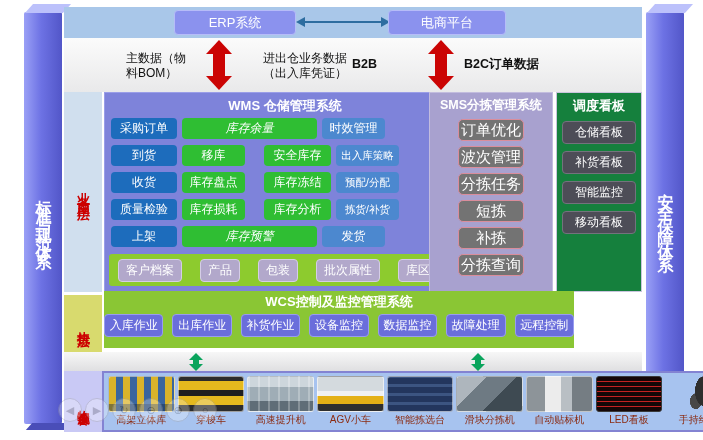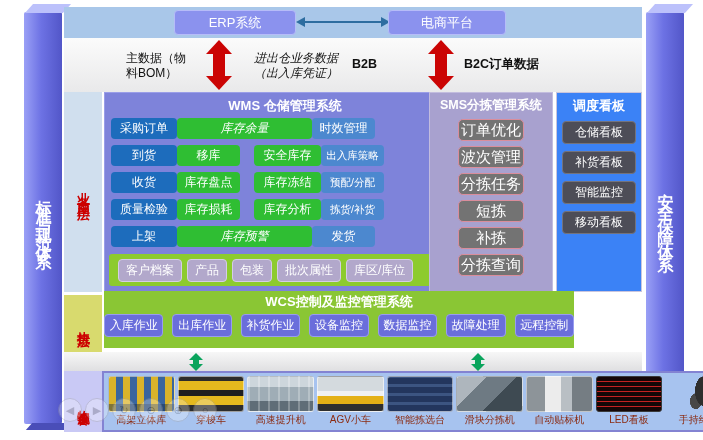--- a/index.html
+++ b/index.html
@@ -31,21 +31,21 @@
   .h-arrow::before{content:"";position:absolute;left:-8px;top:-4px;border-top:5px solid transparent;
         border-bottom:5px solid transparent;border-right:9px solid #2e6da0;}
   .h-arrow::after{content:"";position:absolute;right:-8px;top:-4px;border-top:5px solid transparent;
         border-bottom:5px solid transparent;border-left:9px solid #2e6da0;}
 
   
   .flow-area{position:absolute;left:64px;top:38px;width:578px;height:54px;
         background:linear-gradient(180deg,#fbfbfb,#e9e9ea);}
   .flow-label{position:absolute;font-size:12px;color:#101010;line-height:15px;}
   .lab-master{left:62px;top:13px;text-align:left;}
-  .lab-wh{left:190px;top:13px;font-style:italic;}
+  .lab-wh{left:199px;top:13px;}
   .lab-b2b{left:288px;top:19px;font-weight:bold;font-size:12.5px;}
   .lab-b2c{left:400px;top:19px;font-weight:bold;font-size:12.5px;}
   .red-arrow{position:absolute;top:2px;width:26px;}
   .ra1{left:142px;} .ra2{left:364px;}
   .red-arrow .tri-u{width:0;height:0;margin:0 auto;border-left:13px solid transparent;
         border-right:13px solid transparent;border-bottom:14px solid #cb0404;}
   .red-arrow .shaft{width:12px;height:22px;background:#cb0404;margin:0 auto;}
   .red-arrow .tri-d{width:0;height:0;margin:0 auto;border-left:13px solid transparent;
         border-right:13px solid transparent;border-top:14px solid #cb0404;}
 
@@ -57,46 +57,46 @@
   .ll-exec{top:295px;height:57px;background:#d8da6e;}
   .ll-exec span{letter-spacing:2px;}
   .ll-equip{top:371px;height:61px;background:#c9c9f5;}
   .ll-equip span{letter-spacing:1px;font-size:12.5px;}
 
   
   .wms{position:absolute;left:104px;top:92px;width:362px;height:200px;background:#7e83da;
         border:1px solid #9a9ee8;box-sizing:border-box;}
   .panel-title{color:#fff;font-weight:bold;font-size:13px;text-align:center;padding-top:4px;height:18px;}
   .wms-grid{position:relative;margin:3px 6px 0 6px;}
-  .wrow{display:flex;margin-bottom:6px;align-items:center;}
+  .wrow{display:flex;gap:5px;margin-bottom:6px;align-items:center;}
   .cell{height:21px;border-radius:4px;color:#fff;font-size:12px;
         display:flex;align-items:center;justify-content:center;white-space:nowrap;}
   .c-b1{background:#1d6cbc;}
   .c-g{background:#2fbe33;}
   .c-b2{background:#4c88cf;}
   .sm{font-size:10.5px;}
   .w-c1{width:66px;}.w-c2{width:63px;}.w-c3{width:67px;margin-left:14px;}.w-c4{width:63px;}.w-wide{width:135px;font-style:italic;}
   .stat-box{position:absolute;right:0px;top:0px;width:26px;height:129px;background:#7a68c8;
         border-radius:6px;display:flex;align-items:center;justify-content:center;}
   .stat-box span{writing-mode:vertical-rl;text-orientation:upright;color:#fff;font-size:12px;letter-spacing:2px;}
   .base-strip{position:absolute;left:4px;right:4px;bottom:5px;height:32px;background:#8dcb2e;
-        border-radius:3px;display:flex;align-items:center;gap:5px;padding:0 9px;box-sizing:border-box;}
+        border-radius:3px;display:flex;align-items:center;gap:18px;padding:0 9px;box-sizing:border-box;}
   .base-box{height:21px;background:#b2a8cb;border:1px solid #d5cde6;border-radius:4px;color:#fff;
         font-size:12px;padding:0 7px;display:flex;align-items:center;white-space:nowrap;}
 
   
   .sms{position:absolute;left:429px;top:92px;width:124px;height:200px;background:#a8a1cf;
         border:1px solid #c2bcde;box-sizing:border-box;}
   .sms .panel-title{font-size:12.5px;}
   .sms-items{display:flex;flex-direction:column;align-items:center;gap:5px;margin-top:4px;}
   .sms-box{width:66px;height:22px;background:#737373;border:1px solid #da8d9b;border-radius:5px;
         color:#fff;font-size:15px;display:flex;align-items:center;justify-content:center;box-sizing:border-box;}
 
   
-  .board{position:absolute;left:556px;top:92px;width:86px;height:200px;background:#3b82f6;
+  .board{position:absolute;left:556px;top:92px;width:86px;height:200px;background:#15803d;
         border:1px solid #c9c5dd;box-sizing:border-box;}
   .board-items{display:flex;flex-direction:column;align-items:center;gap:7px;margin-top:6px;}
   .board-box{width:74px;height:23px;background:#4d4d57;border:1px solid #73737d;border-radius:4px;
         color:#fff;font-size:12px;display:flex;align-items:center;justify-content:center;box-sizing:border-box;}
 
   
   .wcs{position:absolute;left:104px;top:291px;width:470px;height:57px;background:#8ac634;}
   .wcs .panel-title{padding-top:2px;height:17px;}
   .wcs-items{display:flex;gap:9px;justify-content:center;margin-top:4px;}
   .wcs-box{width:66px;height:23px;background:#6a6edb;border:1px solid #989cf0;border-radius:4px;

